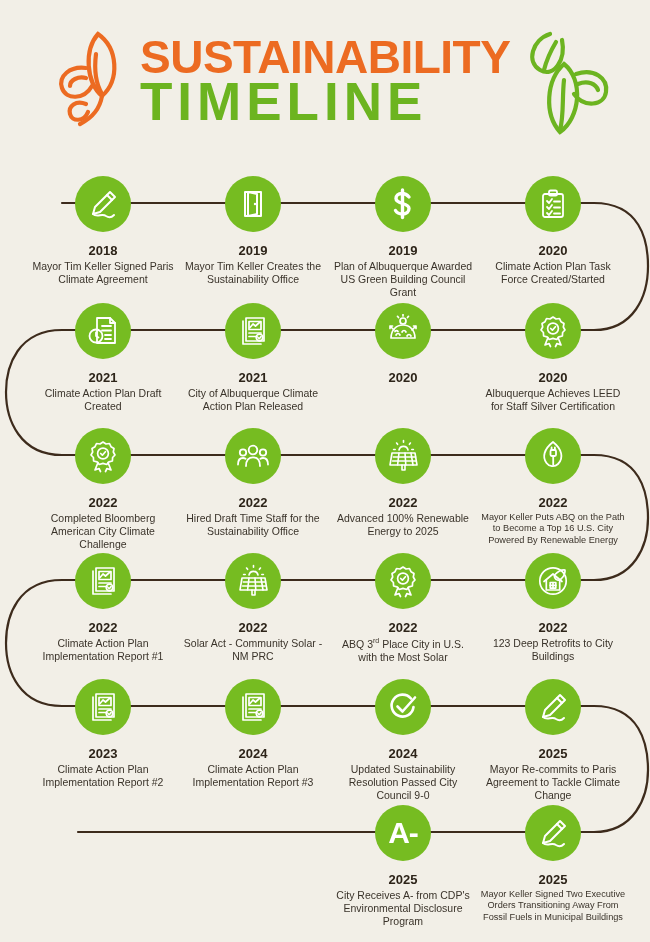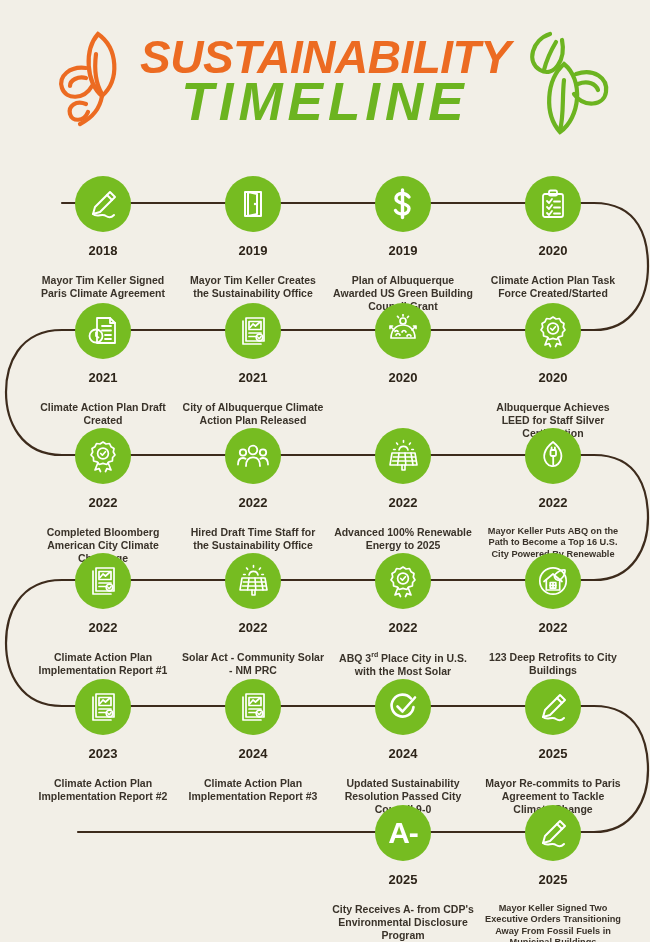--- a/index.html
+++ b/index.html
@@ -8,21 +8,21 @@
     background: #f2efe7;
     font-family: "Liberation Sans", "DejaVu Sans", sans-serif;
     overflow: hidden;
   }
   #page { position: relative; width: 650px; height: 942px; background: #f2efe7; }
 
   
   #header { position: absolute; left: 0; top: 0; width: 650px; height: 160px; }
   #title-block {
     position: absolute; left: 140px; top: 36px; width: 370px;
-    text-align: center; line-height: 0.92; font-style: italic;
+    text-align: left; line-height: 0.92;
   }
   .title-line1 {
     font-size: 46px; font-weight: bold; letter-spacing: -0.5px;
     color: #ec6b22; font-family: "Liberation Sans", sans-serif;
     transform: scaleX(1.0);
   }
   .title-line2 {
     font-size: 53px; font-weight: bold; letter-spacing: 5px;
     color: #6cb420; font-family: "Liberation Sans", sans-serif;
   }
@@ -50,25 +50,24 @@
     color: #ffffff; font-weight: bold; font-size: 30px;
     letter-spacing: -1px; font-family: "Liberation Sans", sans-serif;
     line-height: 1;
   }
   .node-year {
     margin-top: 11px;
     font-size: 13px; font-weight: bold; color: #2d2419;
     font-family: "Liberation Sans", sans-serif;
   }
   .node-desc {
-    margin-top: 16px;
+    margin-top: 2px;
     font-size: 10.5px; color: #3a332a; line-height: 1.25;
     font-family: "Liberation Sans", sans-serif;
     padding: 0 4px;
-    font-weight: bold;
   }
   .node-desc.tiny { font-size: 9.2px; line-height: 1.24; padding: 0 2px; }
   .node-desc sup { font-size: 7px; vertical-align: super; }
 </style>
 </head>
 <body>
 
 <div id="page">
 
   <div id="header">

